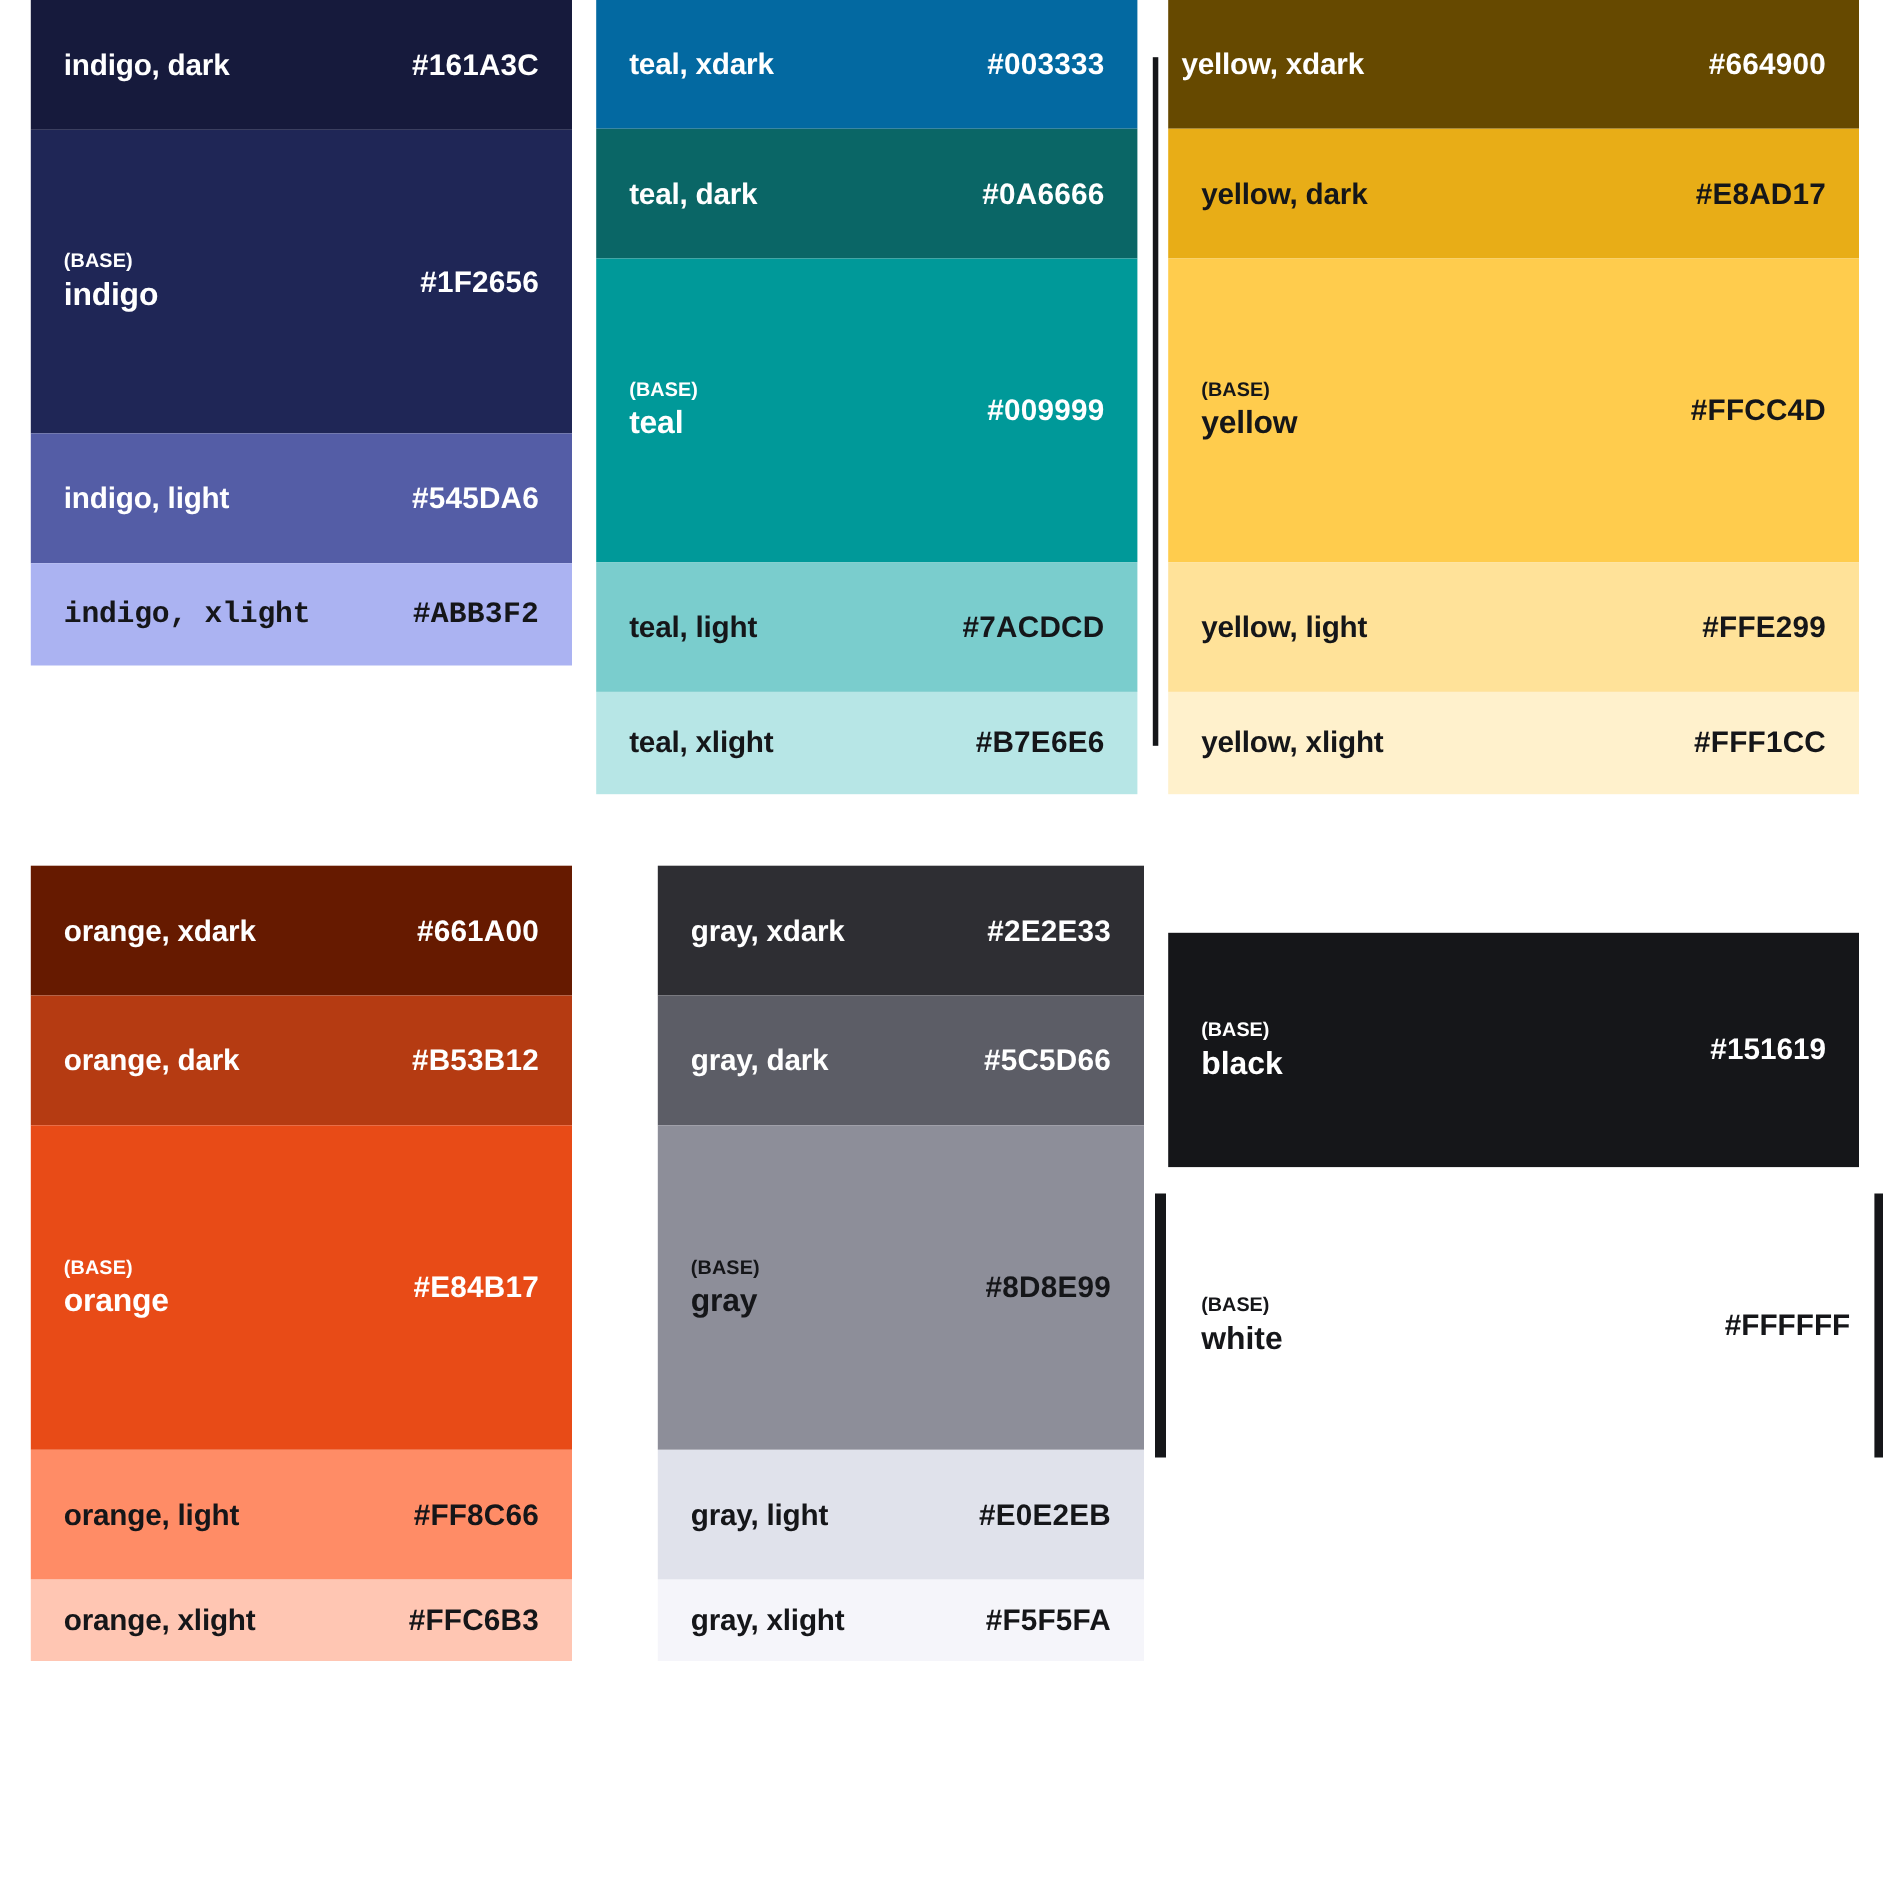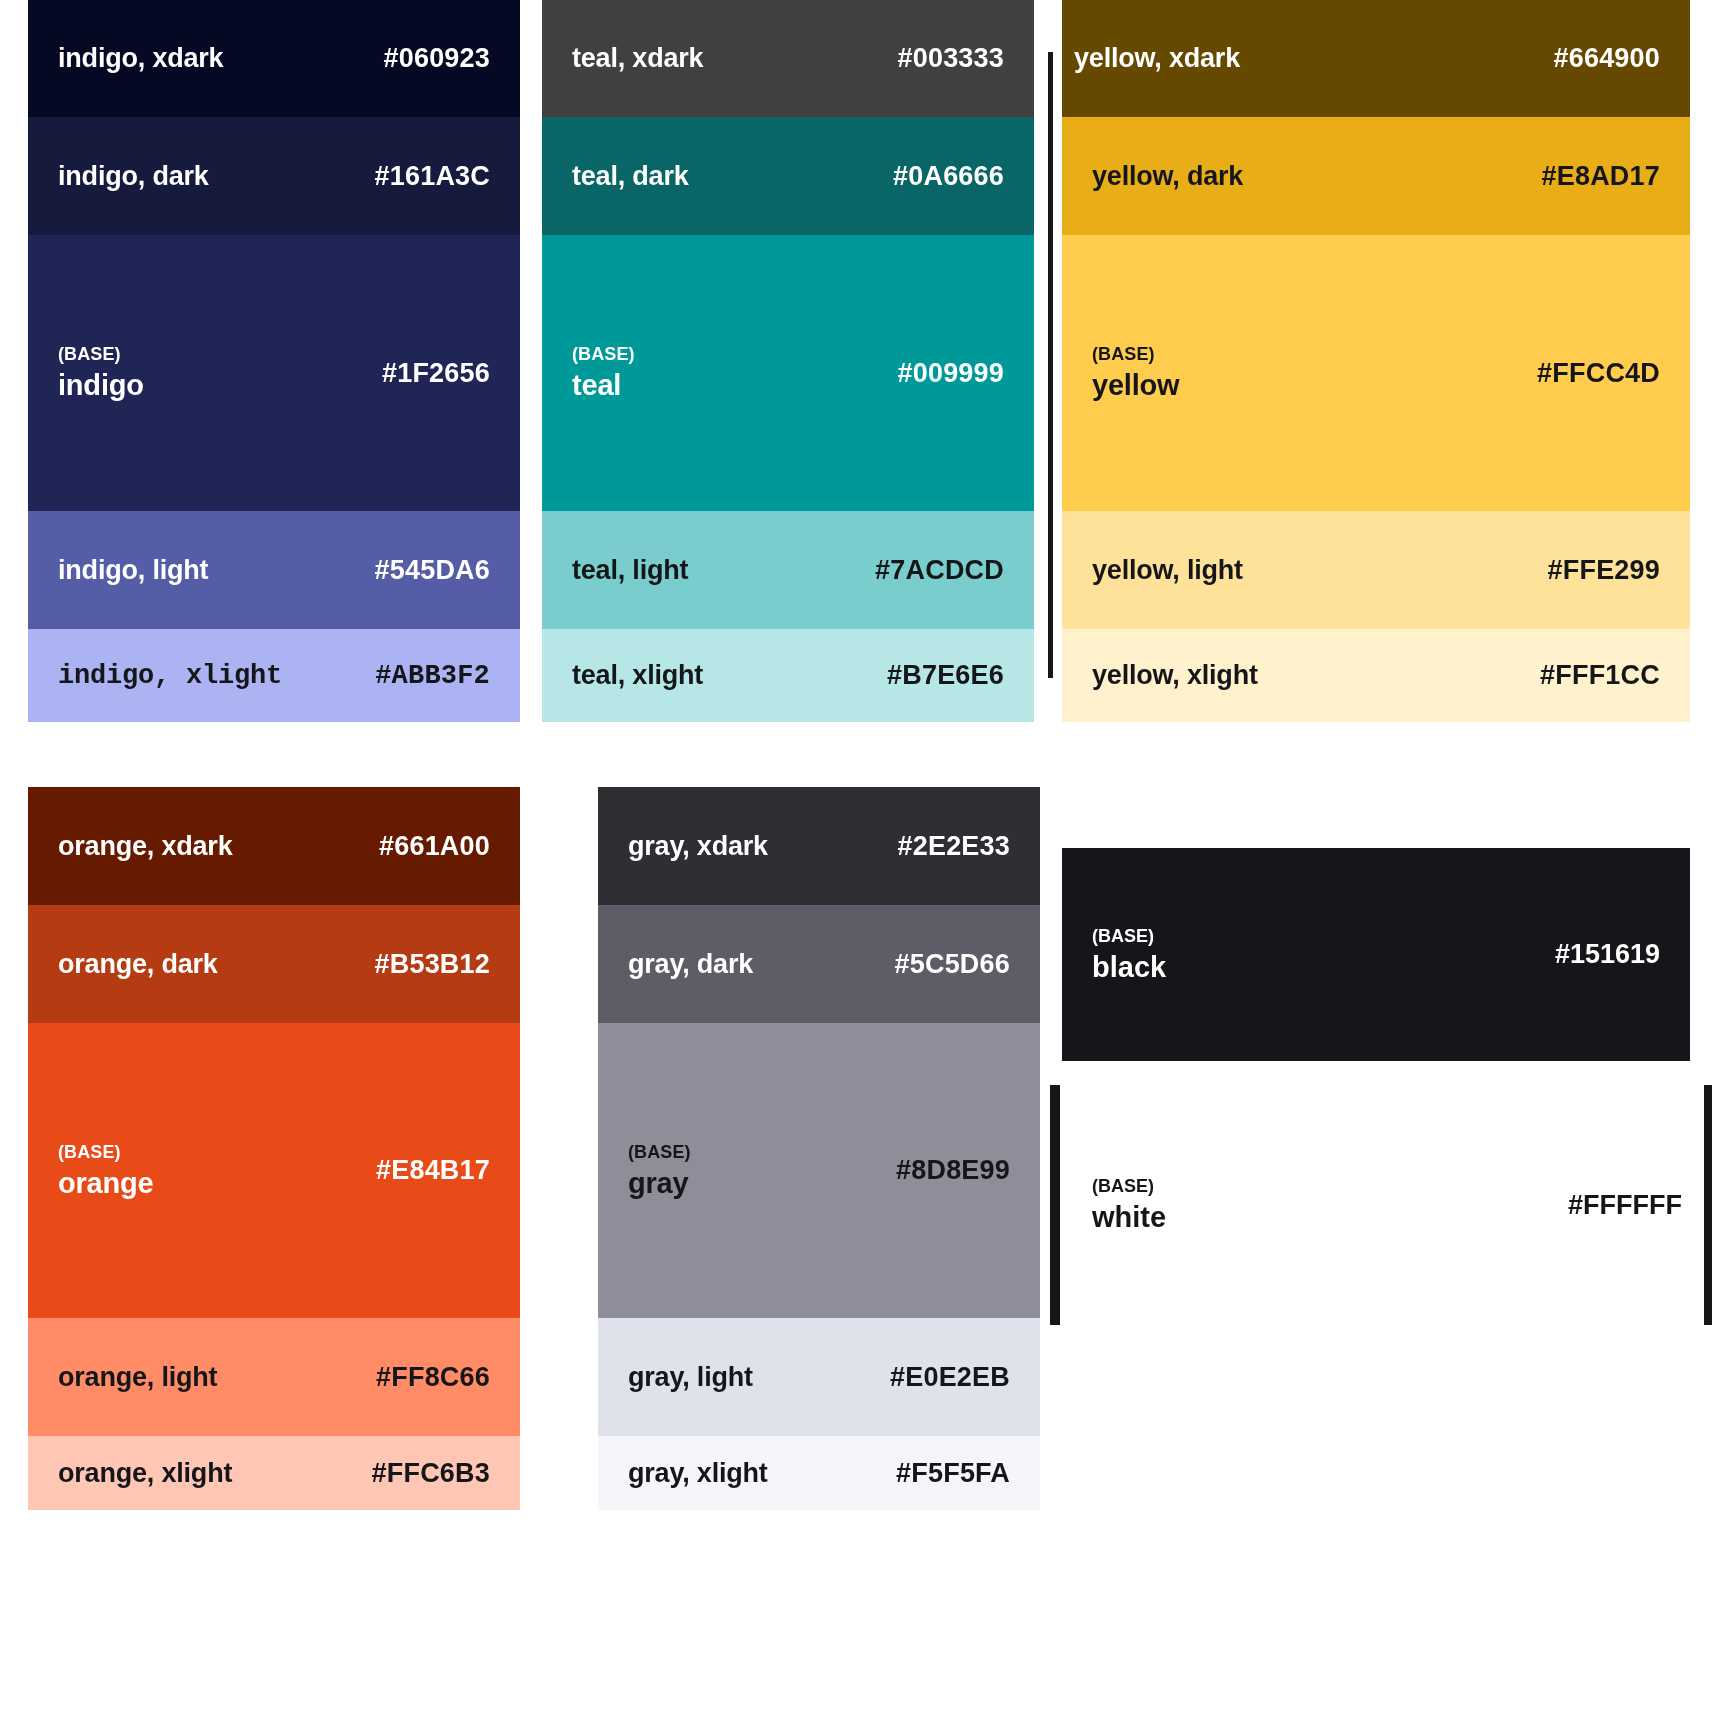--- a/index.html
+++ b/index.html
@@ -80,24 +80,20 @@
 
   
   .vrule { position: absolute; background: #151619; }
 </style>
 </head>
 <body>
 
 <div class="canvas">
 
   <div class="group" style="left:28px; top:0px; width:492px; height:722px;">
-    <div class="swatch light-text" style="background:#060923; height:117px;">
-      <span class="name">indigo, xdark</span>
-      <span class="hex">#060923</span>
-    </div>
     <div class="swatch light-text" style="background:#161A3C; height:118px;">
       <span class="name">indigo, dark</span>
       <span class="hex">#161A3C</span>
     </div>
     <div class="swatch base light-text" style="background:#1F2656; height:276px;">
       <span class="namewrap">
         <span class="basetag">(BASE)</span>
         <span class="name">indigo</span>
       </span>
       <span class="hex">#1F2656</span>
@@ -106,21 +102,21 @@
       <span class="name">indigo, light</span>
       <span class="hex">#545DA6</span>
     </div>
     <div class="swatch dark-text" style="background:#ABB3F2; height:93px;font-family:Liberation Mono, monospace;">
       <span class="name">indigo, xlight</span>
       <span class="hex">#ABB3F2</span>
     </div>
   </div>
 
   <div class="group" style="left:542px; top:0px; width:492px; height:722px;">
-    <div class="swatch light-text" style="background:#404040; height:117px;">
+    <div class="swatch light-text" style="background:#0369a1; height:117px;">
       <span class="name">teal, xdark</span>
       <span class="hex">#003333</span>
     </div>
     <div class="swatch light-text" style="background:#0A6666; height:118px;">
       <span class="name">teal, dark</span>
       <span class="hex">#0A6666</span>
     </div>
     <div class="swatch base light-text" style="background:#009999; height:276px;">
       <span class="namewrap">
         <span class="basetag">(BASE)</span>

